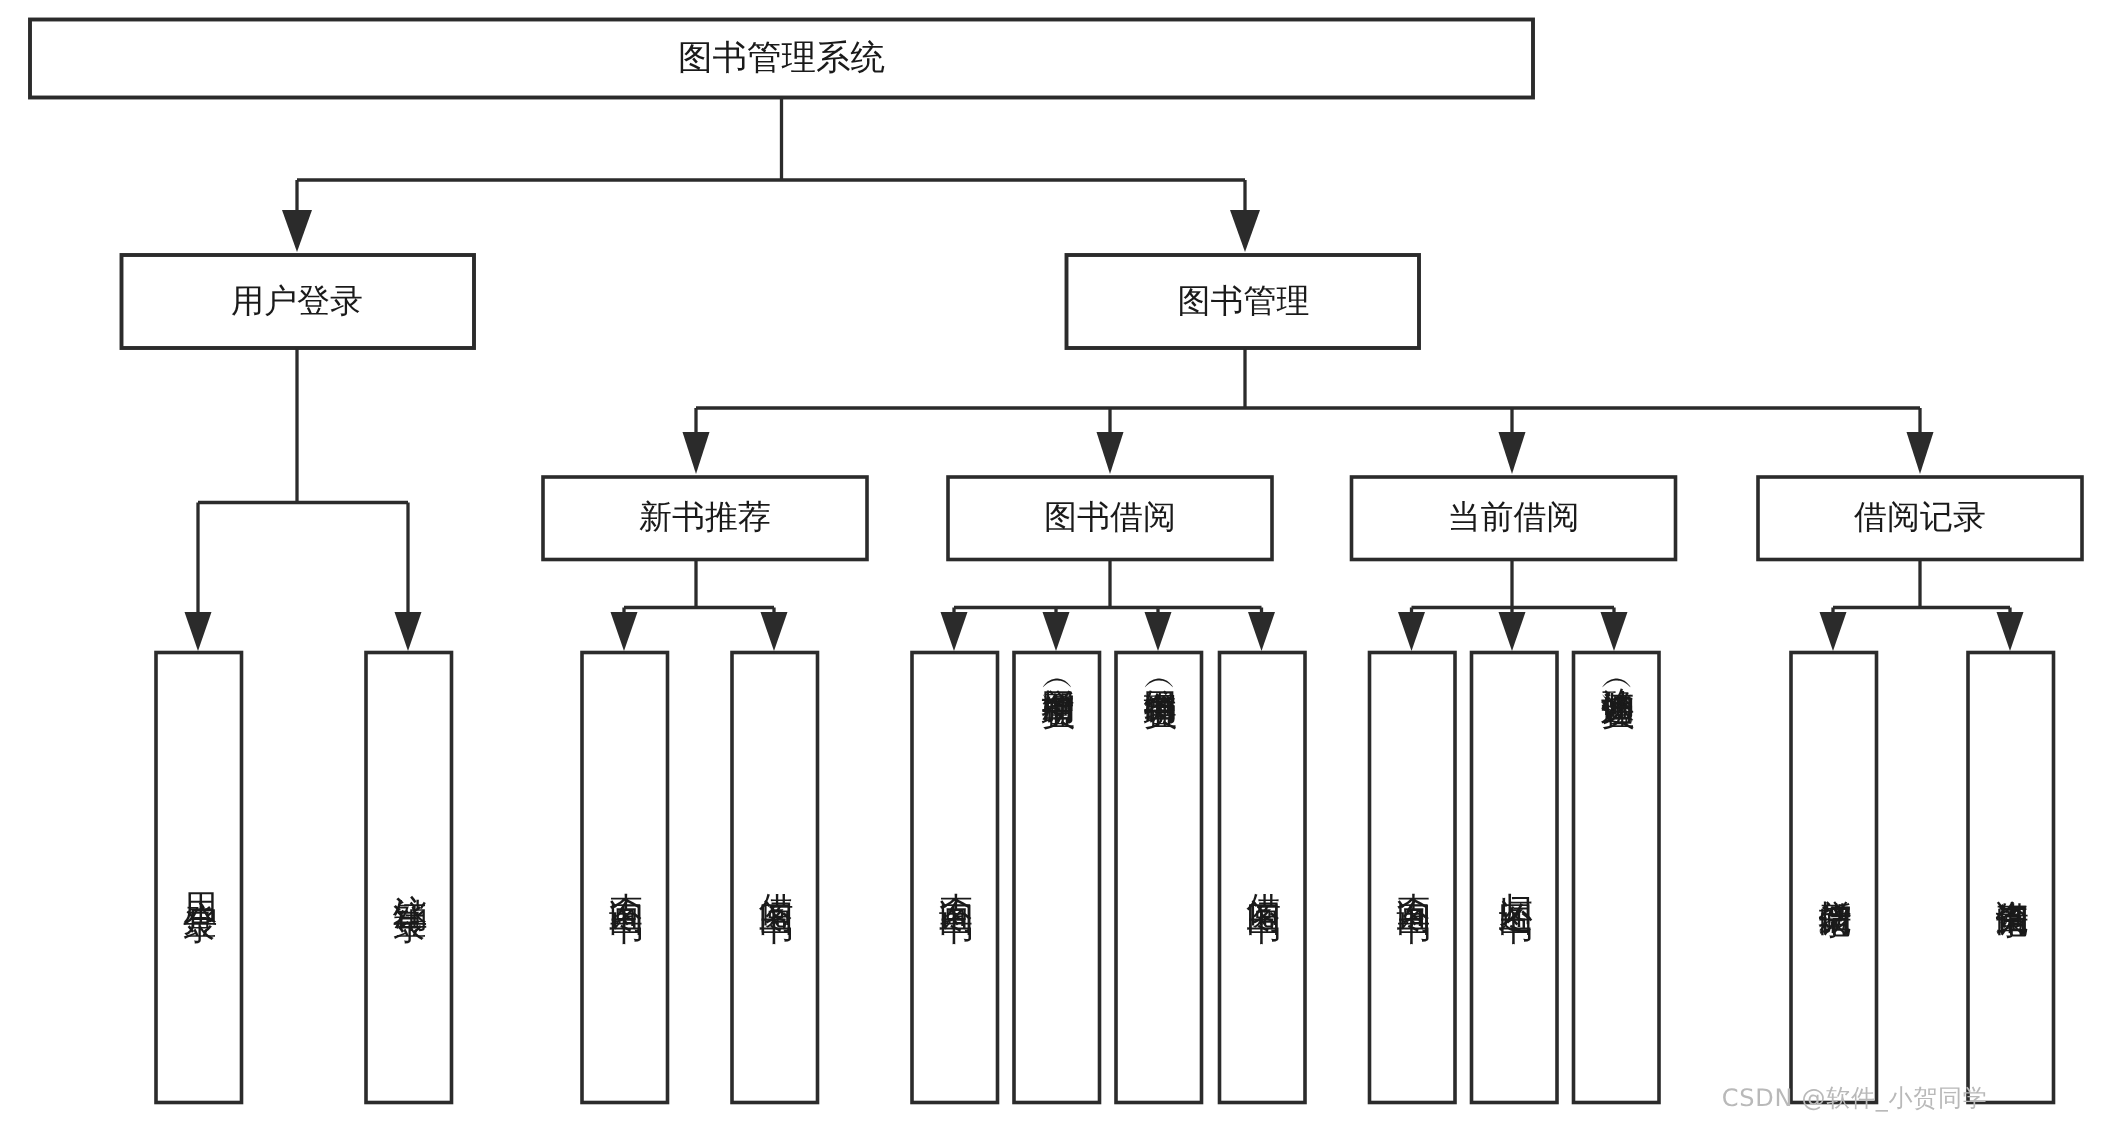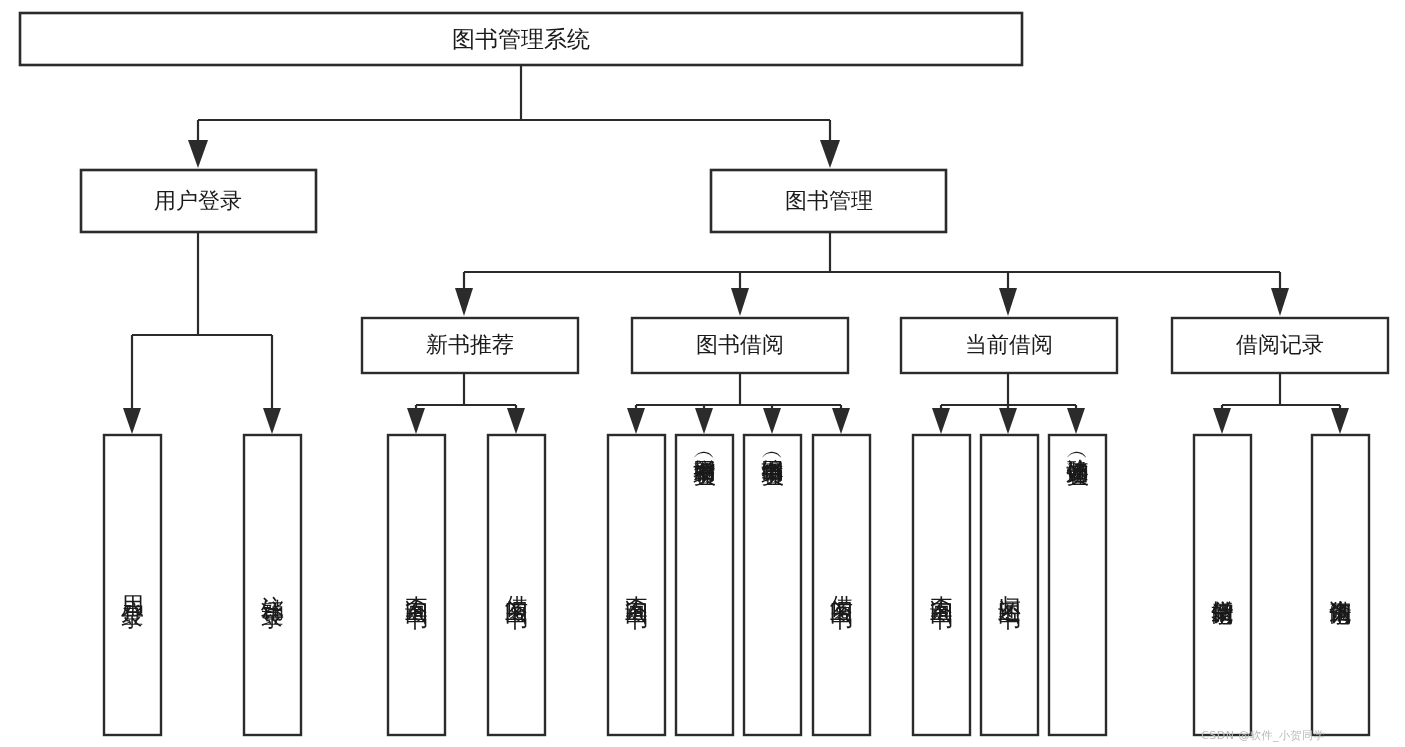--- a/index.html
+++ b/index.html
@@ -85,21 +85,21 @@
   .leaf-label.tight {
     letter-spacing: 1px;
     font-size: 22px;
   }
 
   .watermark {
     position: absolute;
     right: 10px;
     bottom: 4px;
     font-family: "DejaVu Sans", "Liberation Sans", sans-serif;
-    font-size: 11px;
+    font-size: 16px;
     color: #b9b9b9;
     letter-spacing: 0.5px;
     white-space: nowrap;
     user-select: none;
   }
 </style>
 </head>
 <body>
 
 <div id="diagram-root">

